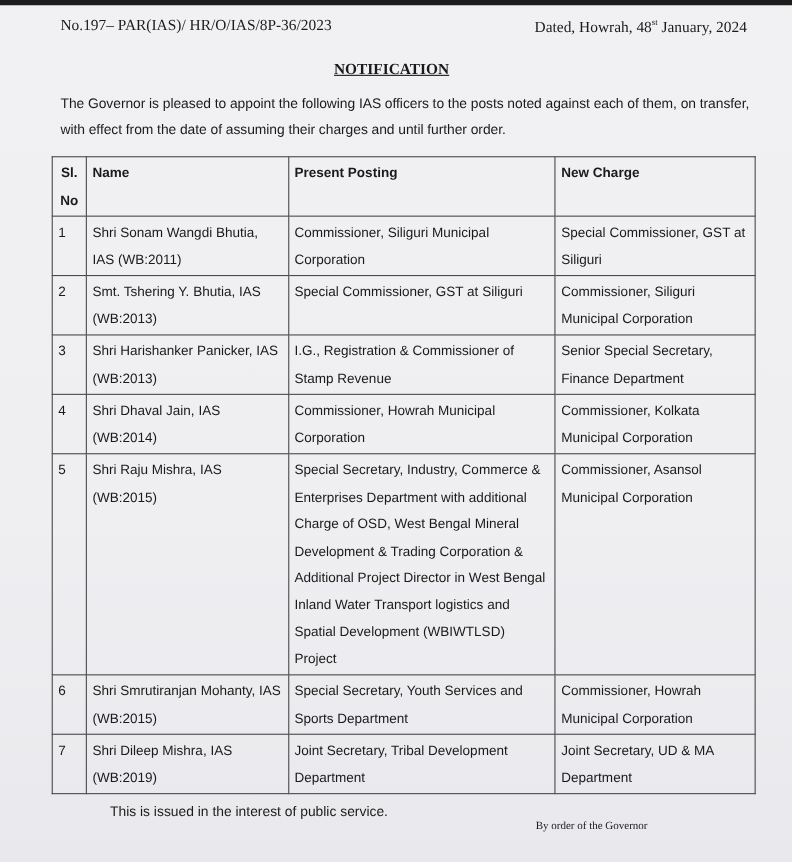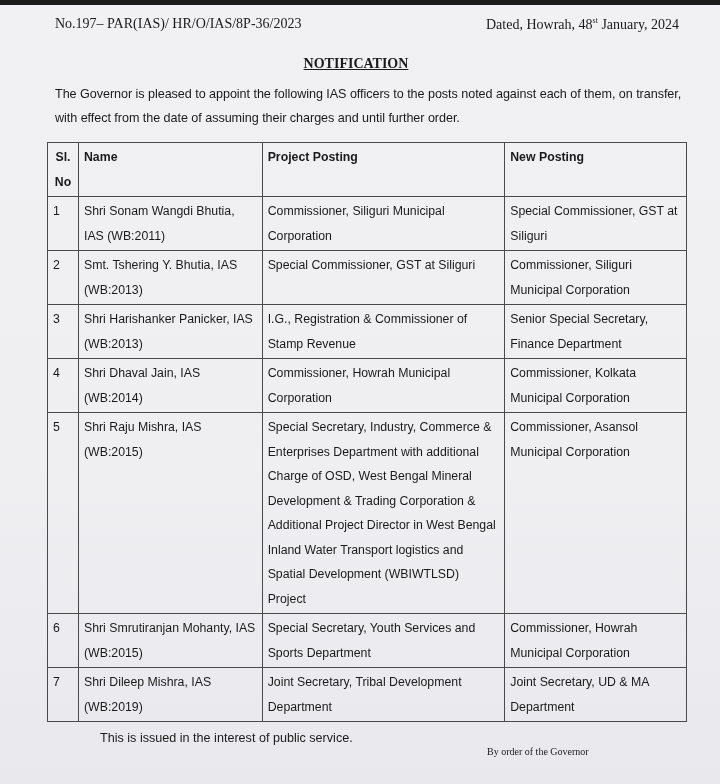--- a/index.html
+++ b/index.html
@@ -56,22 +56,22 @@
   <colgroup>
       <col class="c1">
       <col class="c2">
       <col class="c3">
       <col class="c4">
     </colgroup>
   <thead>
     <tr>
       <th class="sl">Sl. No</th>
       <th>Name</th>
-      <th>Project Posting</th>
-      <th>New Posting</th>
+      <th>Present Posting</th>
+      <th>New Charge</th>
     </tr>
   </thead>
   <tbody id="tbody">
       <tr>
         <td>1</td>
         <td>Shri Sonam Wangdi Bhutia, IAS (WB:2011)</td>
         <td>Commissioner, Siliguri Municipal Corporation</td>
         <td>Special Commissioner, GST at Siliguri</td>
       </tr>
       <tr>

